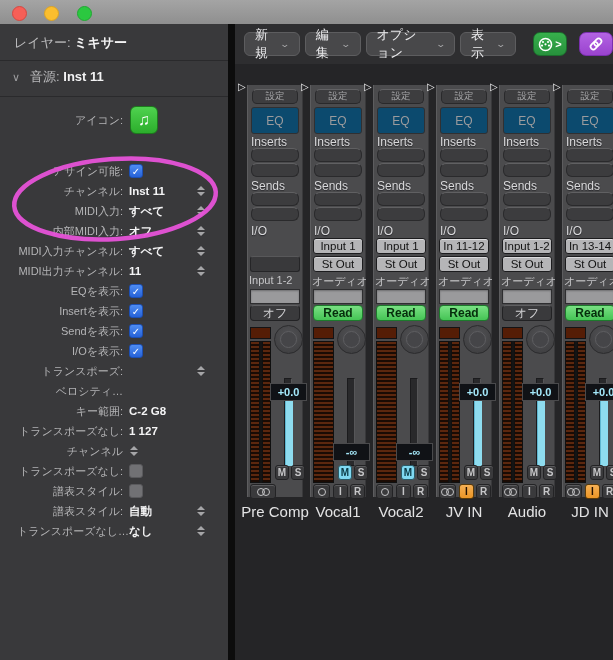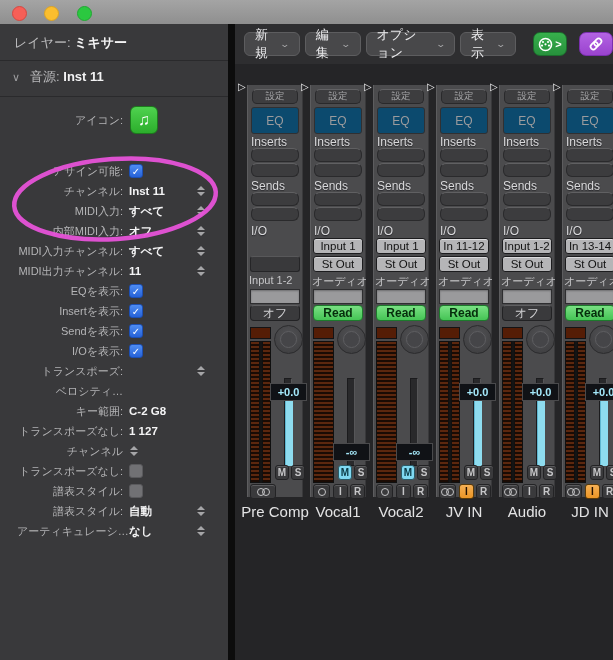--- a/index.html
+++ b/index.html
@@ -222,21 +222,21 @@
       </div>
       <div class="sb-row">
         <span class="row-label">譜表スタイル:</span>
         <span class="val">自動</span>
         <span class="stepper right">
           <i class="up"></i>
           <i class="dn"></i>
         </span>
       </div>
       <div class="sb-row">
-        <span class="row-label">アーティキュレーシ…</span>
+        <span class="row-label">トランスポーズなし…</span>
         <span class="val">なし</span>
         <span class="stepper right">
           <i class="up"></i>
           <i class="dn"></i>
         </span>
       </div>
     </div>
 
   <svg class="annotation" viewBox="0 0 240 100">
     <ellipse cx="115" cy="47" rx="101" ry="40" fill="none" stroke="#e652d8" stroke-width="4.5" transform="rotate(-4 115 47)" opacity="0.95"></ellipse>

